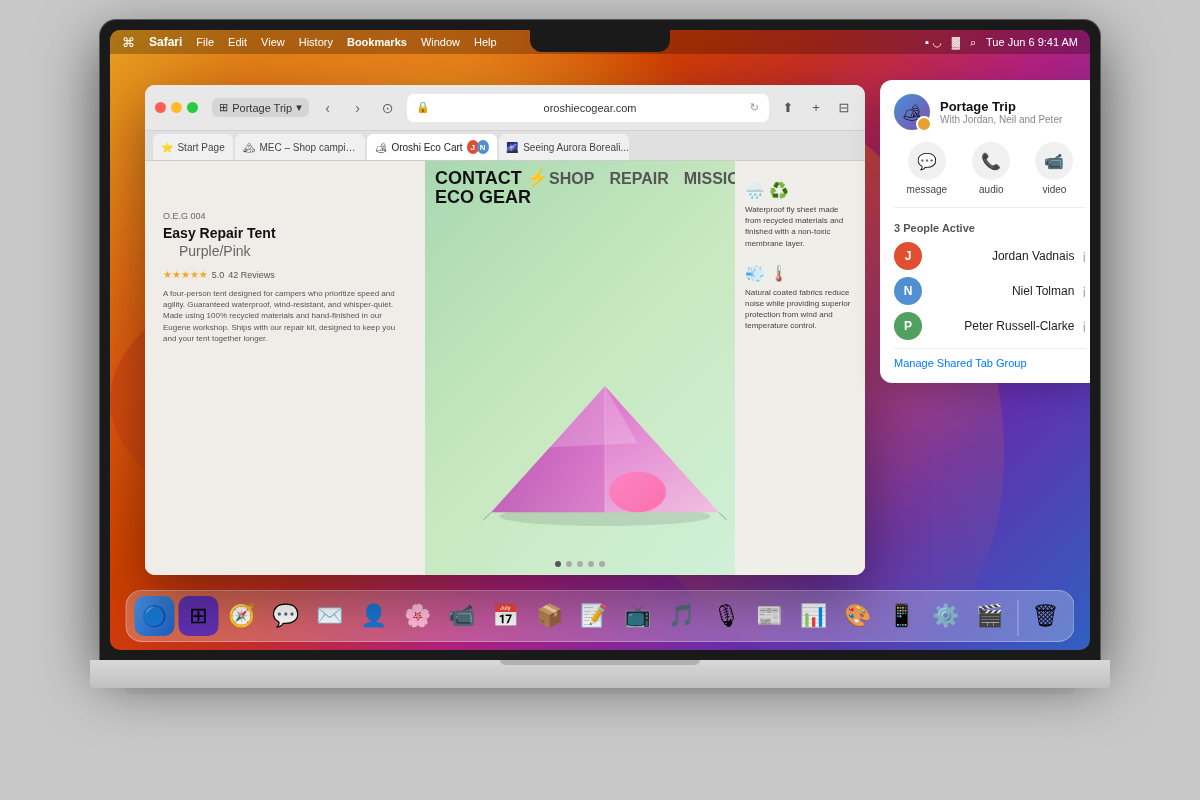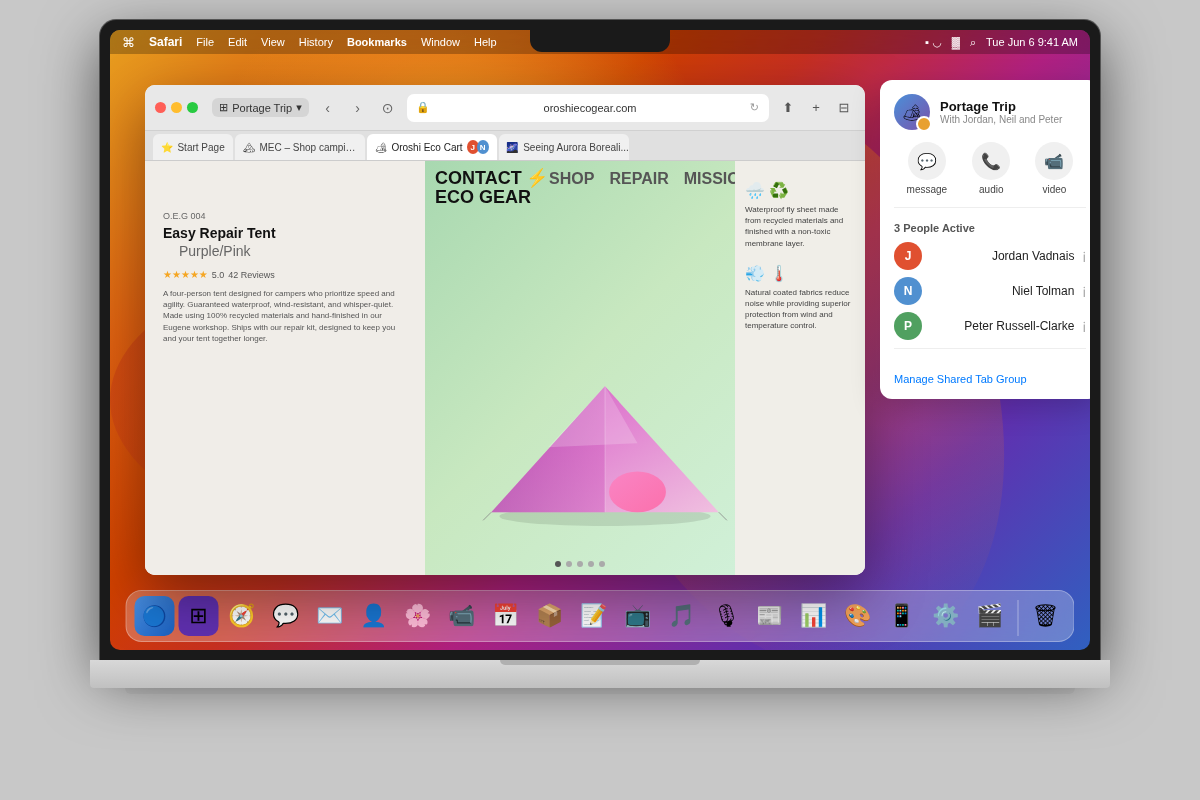--- a/index.html
+++ b/index.html
@@ -496,21 +496,21 @@
       font-size: 14px;
       cursor: pointer;
     }
 
     .manage-link {
       font-size: 11px;
       color: #007aff;
       text-align: left;
       cursor: pointer;
       margin-top: 8px;
-      padding-top: 24px;
+      padding-top: 8px;
       border-top: 1px solid #eee;
     }
 
     
     .dock {
       position: absolute;
       bottom: 8px;
       left: 50%;
       transform: translateX(-50%);
       display: flex;

